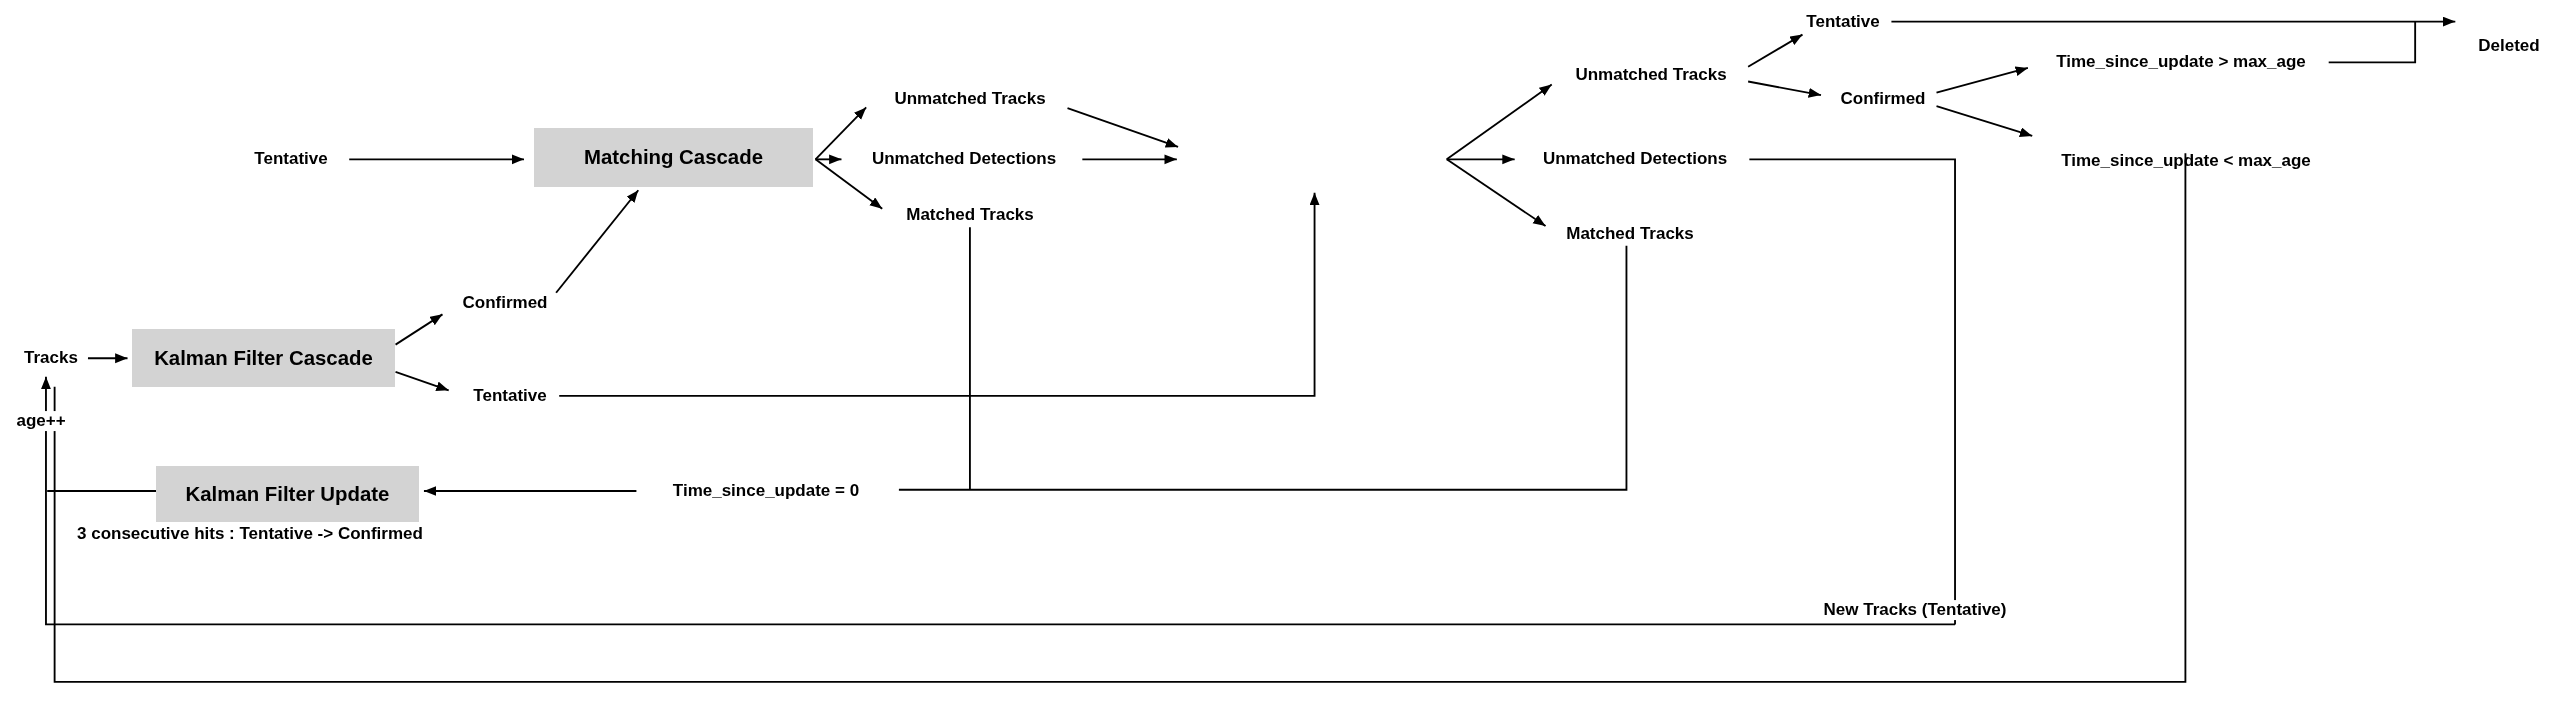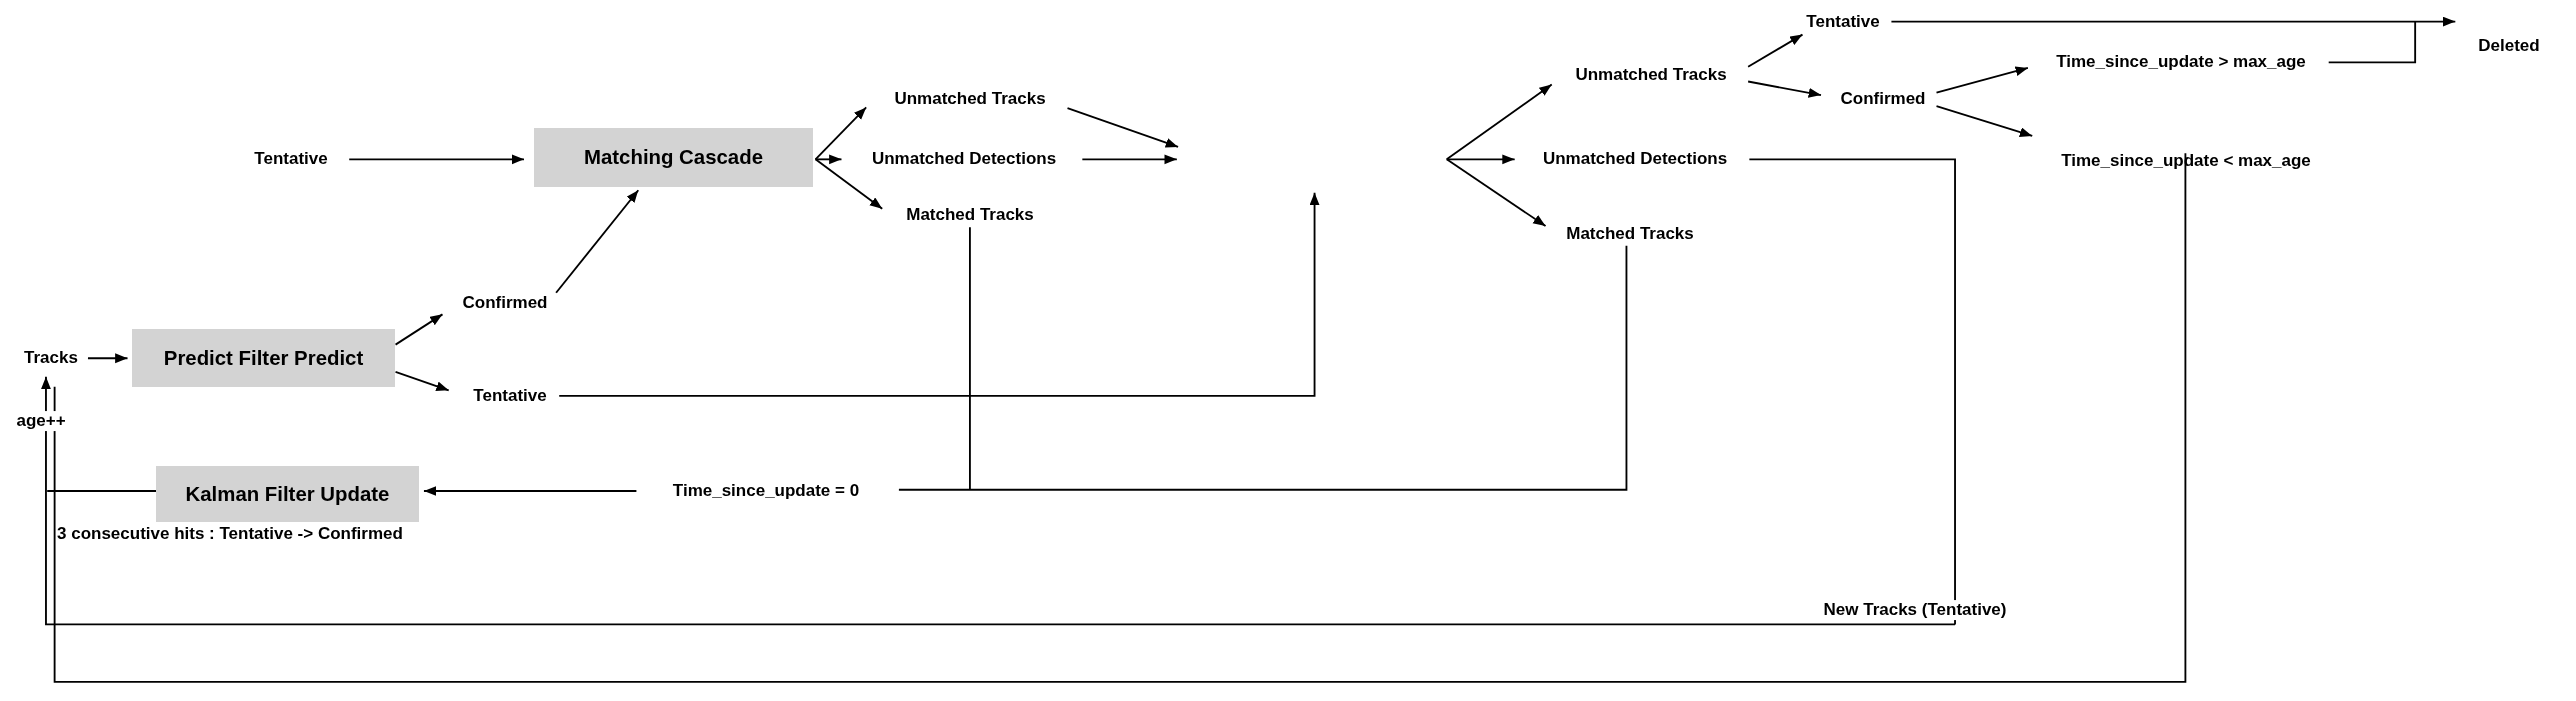--- a/index.html
+++ b/index.html
@@ -8,21 +8,21 @@
     background:#ffffff; overflow:hidden;
     font-family:"Liberation Sans", sans-serif;
   }
   svg.wires { position:absolute; left:0; top:0; width:2576px; height:701px; }
   .lbl {
     position:absolute; transform:translate(-50%,-50%);
     font-weight:bold; font-size:17px; color:#000;
     white-space:nowrap; line-height:1.1;
   }
   .lbl.bg { background:#ffffff; padding:0.6px 3.7px; }
-  .lbl.left { transform:translate(0,-50%); }
+  .lbl.left { transform:translate(0,-50%);padding-left:20px; }
   .node {
     position:absolute; background:#d3d3d3;
     display:flex; align-items:center; justify-content:center;
     font-weight:bold; font-size:20.4px; color:#000; white-space:nowrap;
   }
 </style>
 </head>
 <body>
 
 <div class="stage">
@@ -58,21 +58,21 @@
       <path d="M1570,368 L1570,793"></path>
       <path d="M142,580 L206,580" marker-end="url(#arr)"></path>
       <path d="M640,558 L716,509" marker-end="url(#arr)"></path>
       <path d="M640,602 L726,632" marker-end="url(#arr)"></path>
       <path d="M900,474 L1033,308" marker-end="url(#arr)"></path>
       <path d="M905,641 L2128,641 L2128,312" marker-end="url(#arr)"></path>
     </g>
   </svg>
 
   <div class="node" style="left:534px; top:128px; width:279px; height:59px;">Matching Cascade</div>
-  <div class="node" style="left:132px; top:329px; width:263px; height:58px;">Predict Filter Predict</div>
+  <div class="node" style="left:132px; top:329px; width:263px; height:58px;">Kalman Filter Cascade</div>
   <div class="node" style="left:156px; top:466px; width:263px; height:56px;">Kalman Filter Update</div>
 
   <div class="lbl" style="left:291px; top:159px;">Tentative</div>
   <div class="lbl" style="left:51px; top:358px;">Tracks</div>
 
   <div class="lbl" style="left:970px; top:99px;">Unmatched Tracks</div>
   <div class="lbl" style="left:964px; top:159px;">Unmatched Detections</div>
   <div class="lbl" style="left:970px; top:215px;">Matched Tracks</div>
 
   <div class="lbl" style="left:1651px; top:75px;">Unmatched Tracks</div>

